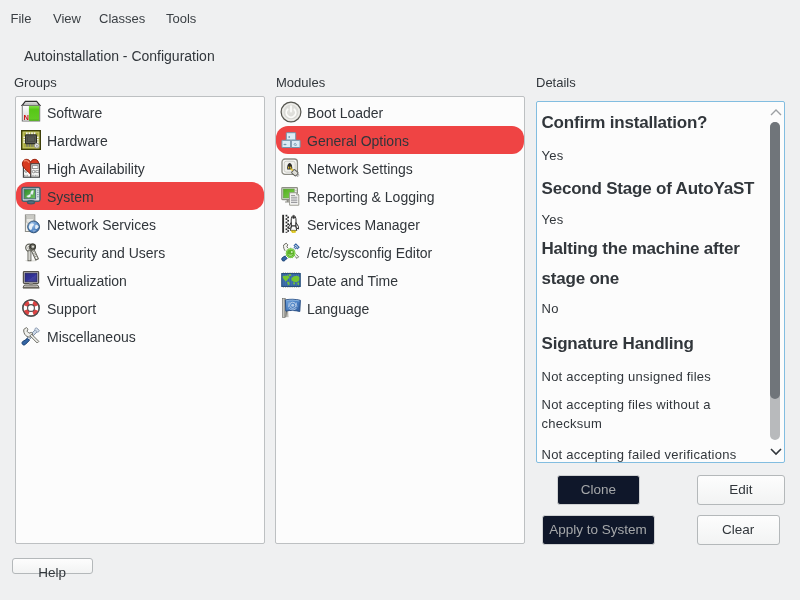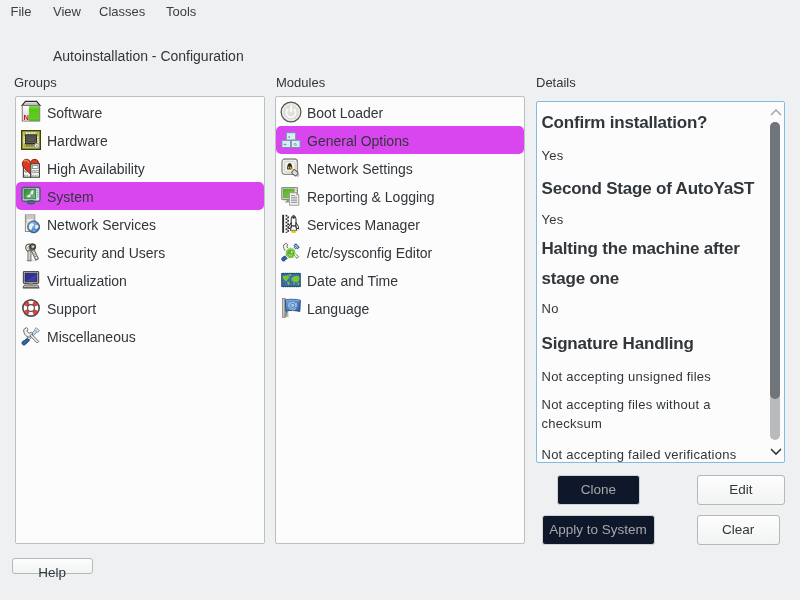--- a/index.html
+++ b/index.html
@@ -1,41 +1,41 @@
 <!DOCTYPE html>
 <html><head>
 <meta charset="utf-8">
 <style>
 * { margin:0; padding:0; box-sizing:border-box; }
 html,body { width:800px; height:600px; overflow:hidden; }
 body { background:#eff0f1; font-family:"Liberation Sans", sans-serif; color:#31363b; position:relative; }
 .abs { position:absolute; }
-.menu { font-size:13px; color:#3a3f44; top:4px; }
+.menu { font-size:13px; color:#3a3f44; top:11px; }
 .label { font-size:13px; color:#31363b; }
 .panel { position:absolute; background:#fcfcfc; border:1px solid #bdc0c2; border-radius:2px; top:96px; height:448px; width:250px; }
 .row { position:absolute; left:0; width:248px; height:28px; }
-.row.sel { background:#d946ef; border-radius:5px; }
+.row.sel { background:#ef4444; border-radius:12px; }
 .row .txt { position:absolute; left:31px; top:7px; font-size:14px; color:#31363b; white-space:nowrap; }
 .row svg { position:absolute; left:5px; top:4px; }
 .details { position:absolute; left:535.5px; top:101px; width:249.5px; height:361.5px; background:#fcfcfc; border:1px solid #82bde0; border-radius:2px; overflow:hidden; }
 .dd { position:absolute; left:5px; white-space:nowrap;margin-top:6px; }
 .h3 { font-size:17px; font-weight:bold; color:#31363b; letter-spacing:-0.2px; }
 .p { font-size:13px; color:#31363b; letter-spacing:0.25px; }
 .btn { position:absolute; background:linear-gradient(#fdfdfd,#f2f3f3); border:1px solid #b4b8ba; border-radius:3px; font-size:13.5px; color:#31363b; text-align:center; }
 .btn.dis { background:#0f172a; border-color:#cfd1d2; color:#a5a7a9; }
 </style>
 </head>
 <body>
 
 <div class="abs menu" style="left:10.5px;">File</div>
 <div class="abs menu" style="left:53px;">View</div>
 <div class="abs menu" style="left:99px;">Classes</div>
 <div class="abs menu" style="left:166px;">Tools</div>
 
-<div class="abs" style="left:24px; top:48px; font-size:14px; color:#31363b;margin-left:29px;">Autoinstallation - Configuration</div>
+<div class="abs" style="left:24px; top:48px; font-size:14px; color:#31363b;">Autoinstallation - Configuration</div>
 
 <div class="abs label" style="left:14px; top:75px;">Groups</div>
 <div class="abs label" style="left:276px; top:75px;">Modules</div>
 <div class="abs label" style="left:536px; top:75px;">Details</div>
 
 <div class="panel" style="left:15px;">
   <div class="row" style="top:1px;">
       <svg id="ic-software" width="20" height="22" viewBox="0 0 20 22" style="top:2px;"> 
         <polygon points="1.2,5.4 4.4,1.4 15.6,1.4 18.8,5.4" fill="#ececec" stroke="#2e2e2e" stroke-width="1.3"></polygon> 
         <polygon points="2.6,5 5,2.4 15,2.4 17.4,5" fill="#c8c8c8"></polygon> 

